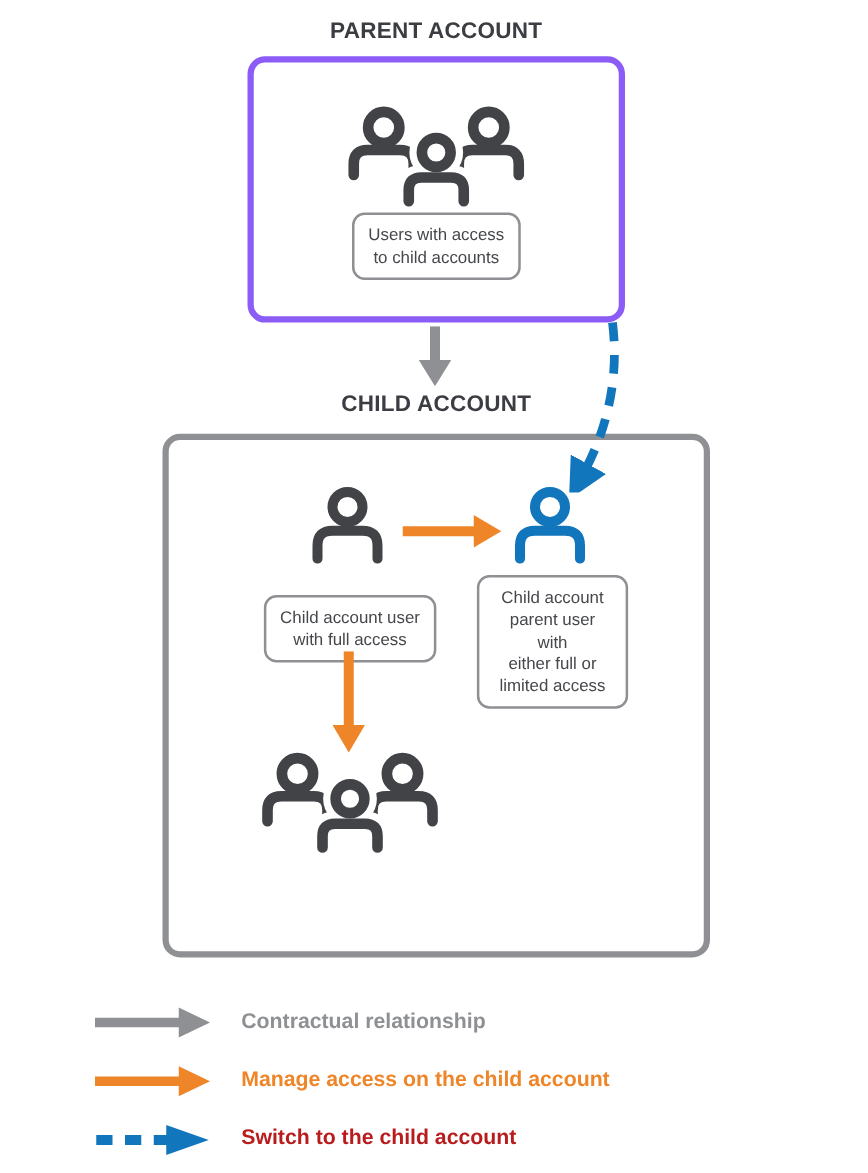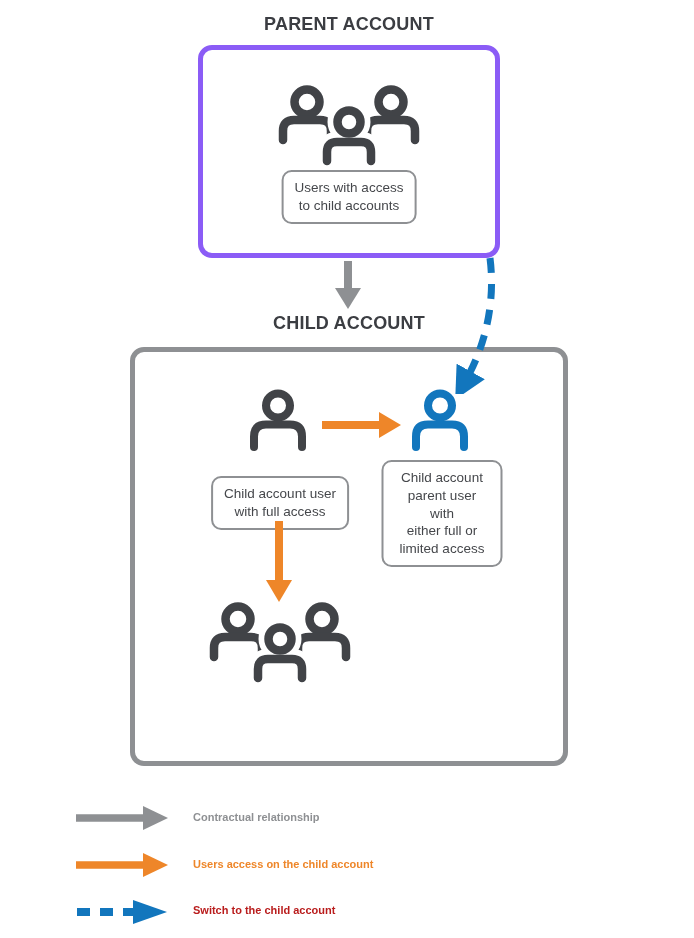--- a/index.html
+++ b/index.html
@@ -74,21 +74,21 @@
   .contractual-arrow { left: 334px; top: 261px; }
   .switch-curve      { left: 428px; top: 254px; }
 
   
   .legend-arrow-1 { left: 75px; top: 805px; }
   .legend-arrow-2 { left: 75px; top: 852px; }
   .legend-arrow-3 { left: 75px; top: 898px; }
   .legend-label {
     position: absolute;
     left: 193px;
-    font-size: 11px;
+    font-size: 17px;
     font-weight: bold;
     line-height: 16px;
     white-space: nowrap;
   }
   .legend-label-1 { top: 809px; color: #8e9093; }
   .legend-label-2 { top: 856px; color: #ee8629; }
   .legend-label-3 { top: 902px; color: #b91c1c; }
 
   .defs-svg { position: absolute; width: 0; height: 0; overflow: hidden; }
 </style>
@@ -185,21 +185,21 @@
     <svg class="abs legend-arrow-1" width="95" height="26" viewBox="0 0 95 26">
       <line x1="1" y1="13" x2="70" y2="13" stroke="#8e9093" stroke-width="7.5"></line>
       <polygon points="68,1 68,25 93,13" fill="#8e9093"></polygon>
     </svg>
     <div class="legend-label legend-label-1">Contractual relationship</div>
 
     <svg class="abs legend-arrow-2" width="95" height="26" viewBox="0 0 95 26">
       <line x1="1" y1="13" x2="70" y2="13" stroke="#ee8629" stroke-width="7.5"></line>
       <polygon points="68,1 68,25 93,13" fill="#ee8629"></polygon>
     </svg>
-    <div class="legend-label legend-label-2">Users access on the child account</div>
+    <div class="legend-label legend-label-2">Manage access on the child account</div>
 
     <svg class="abs legend-arrow-3" width="95" height="28" viewBox="0 0 95 28">
       <line x1="2" y1="14" x2="60" y2="14" stroke="#1276bd" stroke-width="8" stroke-dasharray="13 10"></line>
       <polygon points="58,2 58,26 92,14" fill="#1276bd"></polygon>
     </svg>
     <div class="legend-label legend-label-3">Switch to the child account</div>
   </div>
 
 </div>
 

